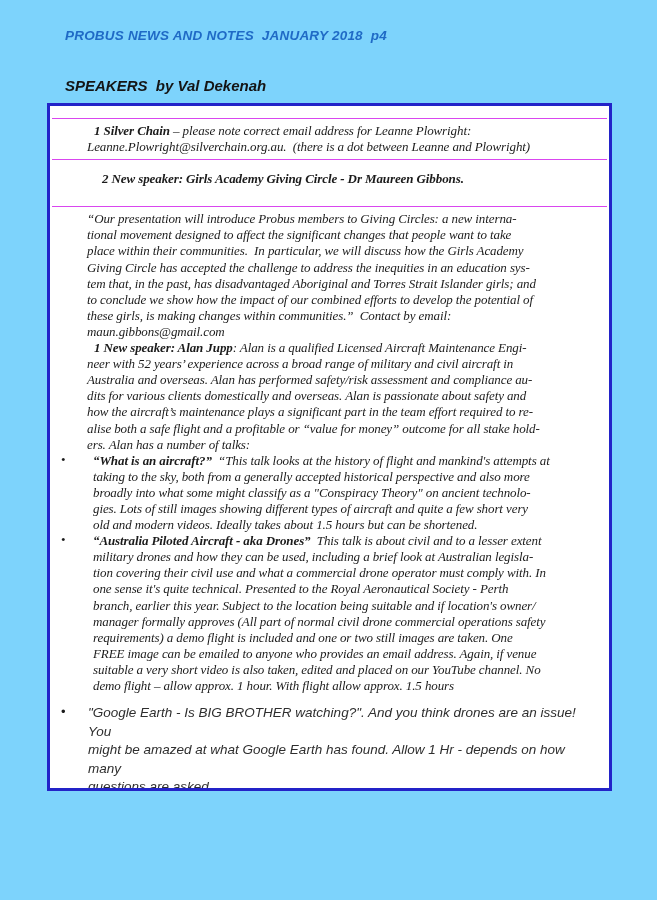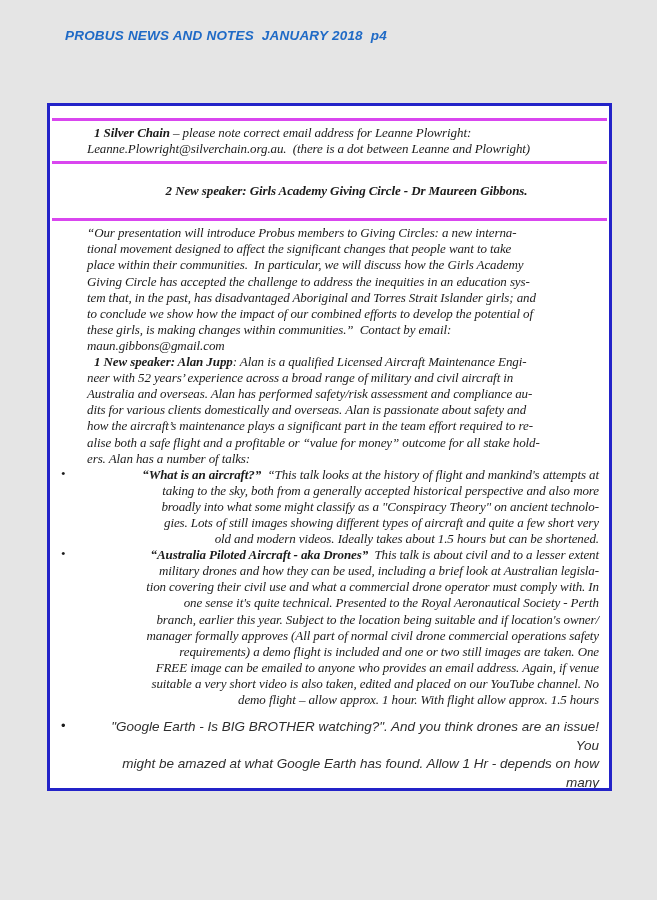--- a/index.html
+++ b/index.html
@@ -1,52 +1,52 @@
 <!DOCTYPE html>
 <html><head>
 <meta charset="utf-8">
 <style>
   html,body{margin:0;padding:0;background:#ffffff;}
   body{width:657px;height:900px;font-family:"Liberation Sans",sans-serif;}
-  .page{position:relative;width:657px;height:900px;overflow:hidden;background:#e5e5e5;}
+  .page{position:relative;width:657px;height:900px;overflow:hidden;background:#7dd3fc;}
 
   .newsletter-title{
     position:absolute;left:65px;top:27px;
     font:italic 700 13.5px/17px "Liberation Sans",sans-serif;
     color:#1f6ac6;letter-spacing:.2px;white-space:pre;
   }
   .section-title{
     position:absolute;left:65px;top:76px;
     font:italic 700 15px/19px "Liberation Sans",sans-serif;
     color:#141414;white-space:pre;
   }
 
   .speaker-box{
     position:absolute;left:47px;top:103px;width:565px;height:688px;
     border:3px solid #2323c8;box-sizing:border-box;background:#fff;overflow:hidden;
   }
   .rows{margin:12px 2px 0 2px;border-bottom:1px solid #d9d9de;}
-  .row{border-top:3px solid #d946ef;box-sizing:border-box;}
+  .row{border-top:1px solid #d946ef;box-sizing:border-box;}
   .row-1{padding:4px 8px 4px 35px;}
   .row-2{padding:3px 8px 3px 35px;}
-  .row-3{padding:4px 8px 5px 35px;}
+  .row-3{padding:4px 8px 5px 35px;margin-top:8px;}
   .row-4{padding:19px 8px 11px 35px;}
 
   .serif{
     font:italic 400 13px/16.1px "Liberation Serif",serif;
     color:#1b1b1b;letter-spacing:-.1px;white-space:pre-wrap;margin:0;
   }
   .serif .lead{font-weight:700;}
   .heading-serif{
     font:italic 700 13px/16.1px "Liberation Serif",serif;
-    color:#1b1b1b;letter-spacing:-.1px;white-space:pre-wrap;margin:16px;text-align:center;
+    color:#1b1b1b;letter-spacing:-.1px;white-space:pre-wrap;margin:8px;
   }
   .indented{text-indent:7px;}
 
-  .bullet{position:relative;padding-left:6px;margin:0;text-align:right;}
+  .bullet{position:relative;padding-left:6px;margin:0;}
   .bullet::before{
     content:"\2022";position:absolute;left:-26px;top:-1px;
     font-style:normal;color:#1b1b1b;font-size:13px;
   }
   .bullet.sans{
     font:italic 400 13.5px/18.6px "Liberation Sans",sans-serif;
     color:#2e2e2e;letter-spacing:0;white-space:pre-wrap;padding-left:1px;
   }
   .bullet.gap-above{margin-top:10px;}
 
@@ -56,20 +56,21 @@
     color:#1c1c1c;white-space:pre-wrap;
   }
 </style>
 </head>
 <body>
 
 <div class="page">
 
   <div class="newsletter-title">PROBUS NEWS AND NOTES  JANUARY 2018  p4</div>
 
+  <div class="section-title">SPEAKERS  by Val Dekenah</div>
 
   <div class="speaker-box">
     <div class="rows">
 
       <div class="row row-1">
         <p class="serif indented"><span class="lead">1 Silver Chain</span><span> – please note correct email address for Leanne Plowright:
 Leanne.Plowright@silverchain.org.au.  (there is a dot between Leanne and Plowright)</span></p>
       </div>
 
       <div class="row row-2">

